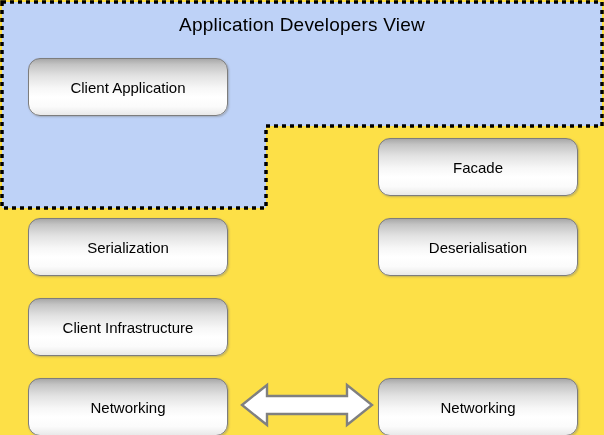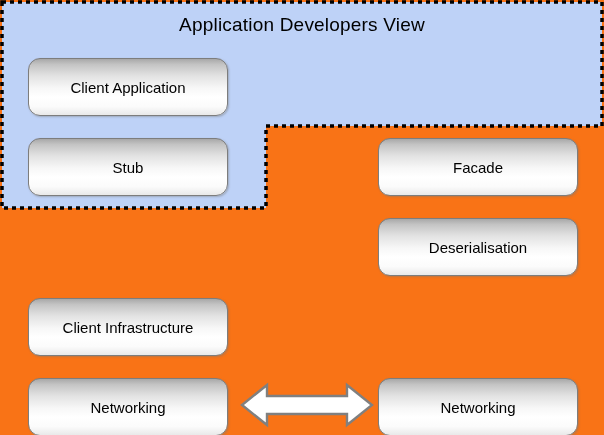--- a/index.html
+++ b/index.html
@@ -7,21 +7,21 @@
     padding: 0;
     background: #ffffff;
   }
   body {
     font-family: "Liberation Sans", sans-serif;
   }
   #canvas {
     position: relative;
     width: 604px;
     height: 435px;
-    background: #f97316;
+    background: #fde047;
     overflow: hidden;
   }
 
   
   .region-wrap {
     position: absolute;
     left: 0px;
     top: 0px;
     width: 604px;
     height: 212px;
@@ -100,27 +100,27 @@
     <svg class="region-svg" width="604" height="212" viewBox="0 0 604 212">
       <path d="M 2,2 L 602,2 L 602,126 L 266,126 L 266,208 L 2,208 Z" fill="#bed2f7" stroke="#000000" stroke-width="3.5" stroke-dasharray="4 4" stroke-linecap="butt"></path>
     </svg>
     <div class="region-title">Application Developers View</div>
   </div>
 
   <div class="box col-left row1">
     <span class="box-label">Client Application</span>
   </div>
 
-  <div class="box col-left row2">
-    <span class="box-label">Stub</span>
-  </div>
   <div class="box col-right row2">
     <span class="box-label">Facade</span>
   </div>
 
+  <div class="box col-left row3">
+    <span class="box-label">Serialization</span>
+  </div>
   <div class="box col-right row3">
     <span class="box-label">Deserialisation</span>
   </div>
 
   <div class="box col-left row4">
     <span class="box-label">Client Infrastructure</span>
   </div>
 
   <div class="box col-left row5">
     <span class="box-label">Networking</span>

